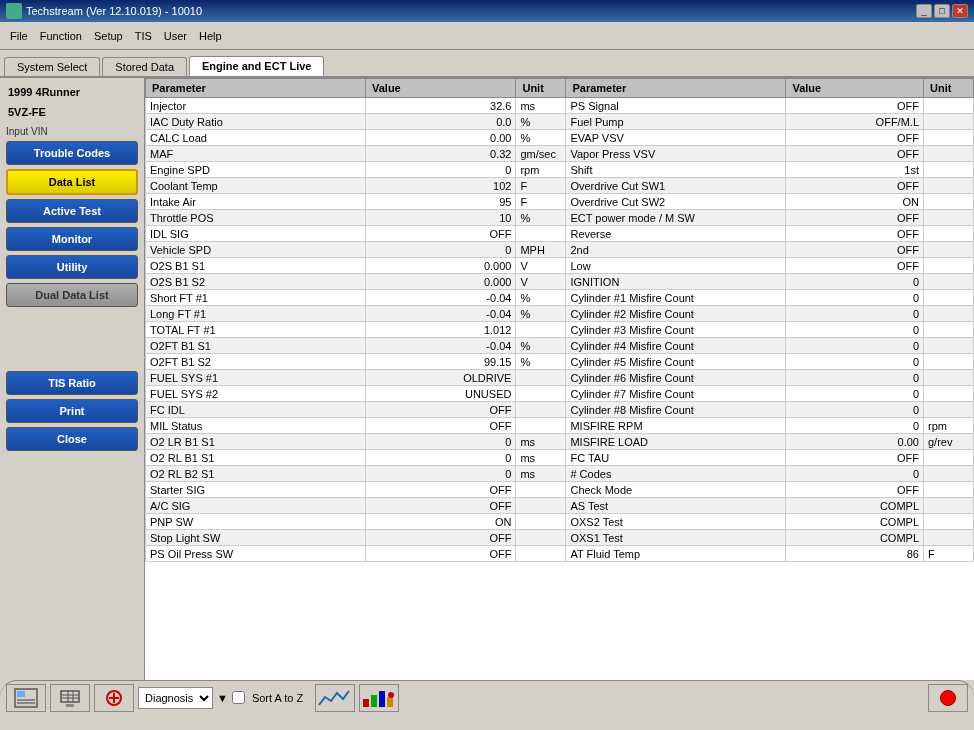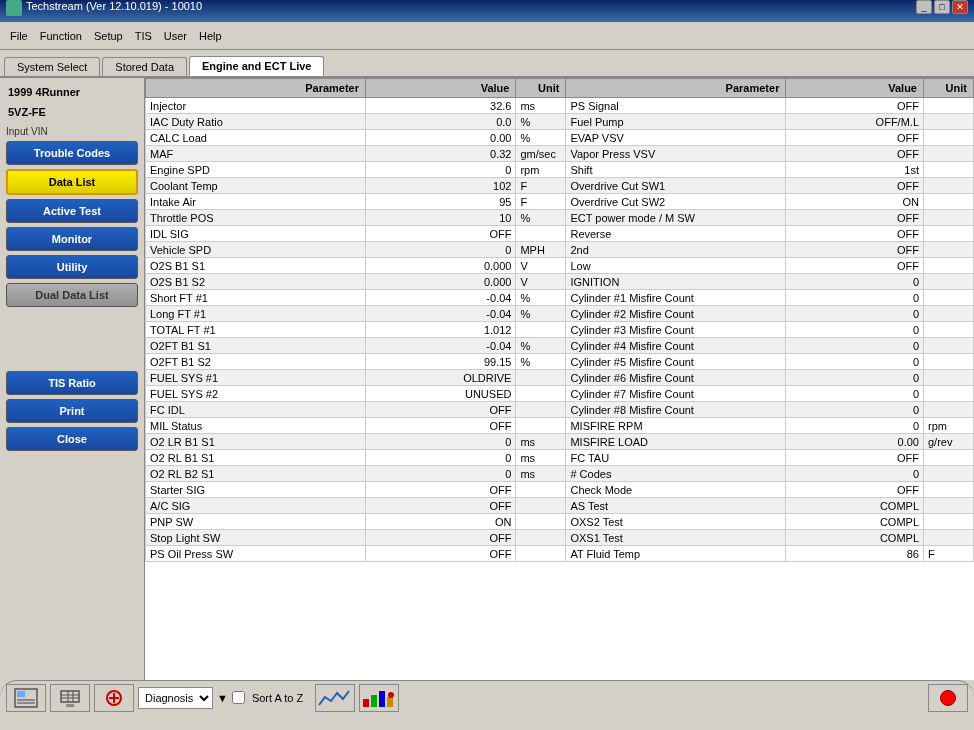--- a/index.html
+++ b/index.html
@@ -4,20 +4,21 @@
   <style>
     * { margin: 0; padding: 0; box-sizing: border-box; }
     body { font-family: 'Arial', sans-serif; font-size: 11px; background: #d4d0c8; width: 974px; height: 730px; overflow: hidden; }
     
     
     .title-bar {
       background: linear-gradient(to bottom, #0a246a, #3a6ea5);
       color: white;
       height: 22px;
       display: flex;
+      align-items: center;
       padding: 0 6px;
       font-size: 11px;
     }
     .title-bar-icon { width: 16px; height: 16px; margin-right: 4px; background: #4a8; border-radius: 2px; display: inline-block; }
     .title-bar-controls { margin-left: auto; display: flex; gap: 2px; }
     .title-btn { width: 16px; height: 14px; border: 1px solid #888; border-radius: 2px; font-size: 9px; display: flex; align-items: center; justify-content: center; cursor: pointer; background: #c0c0c0; color: #000; }
     .title-btn.close { background: #c0392b; color: white; }
 
     
     .menu-bar {
@@ -100,21 +101,21 @@
     }
     .data-table {
       width: 100%;
       border-collapse: collapse;
       font-size: 11px;
     }
     .data-table th {
       background: #c0c0c0;
       border: 1px solid #888;
       padding: 3px 6px;
-      text-align: right;
+      text-align: left;
       font-weight: bold;
     }
     .data-table td {
       border: 1px solid #ccc;
       padding: 1px 4px;
       height: 16px;
     }
     .data-table tr:nth-child(even) td { background: #f0f0f0; }
     .data-table tr:nth-child(odd) td { background: white; }
     .val-cell { text-align: right; padding-right: 6px; }

